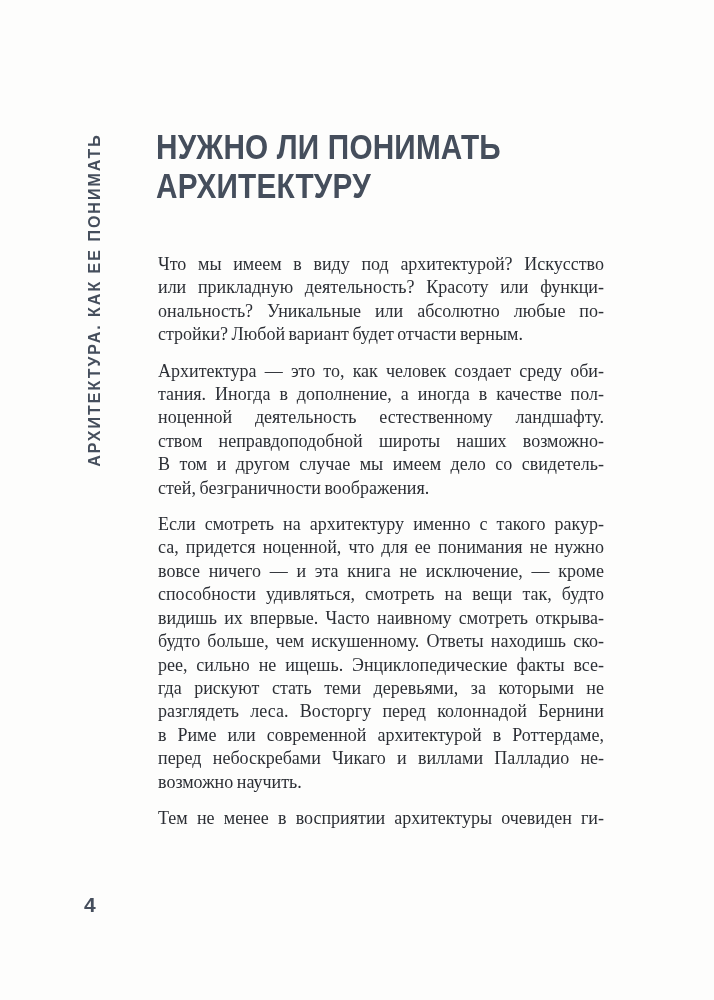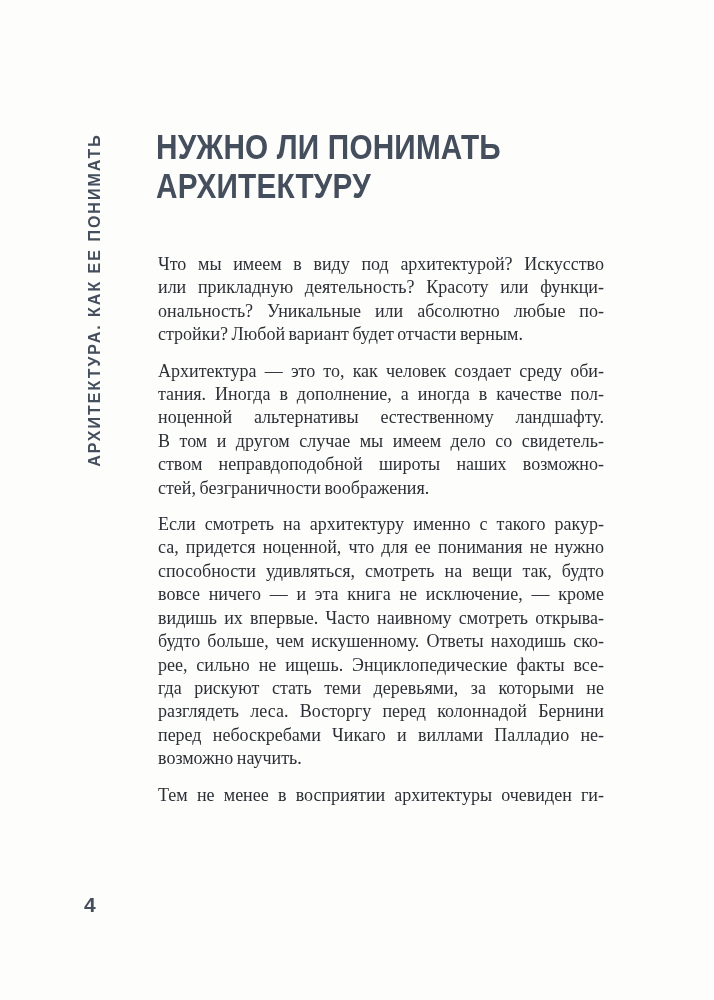--- a/index.html
+++ b/index.html
@@ -94,35 +94,36 @@
   <div class="body-text" id="body-text">
       <div class="paragraph">
         <div class="line">Что мы имеем в виду под архитектурой? Искусство</div>
         <div class="line">или прикладную деятельность? Красоту или функци-</div>
         <div class="line">ональность? Уникальные или абсолютно любые по-</div>
         <div class="line last">стройки? Любой вариант будет отчасти верным.</div>
       </div>
       <div class="paragraph">
         <div class="line">Архитектура — это то, как человек создает среду оби-</div>
         <div class="line">тания. Иногда в дополнение, а иногда в качестве пол-</div>
-        <div class="line">ноценной альтернативы естественному ландшафту.</div>
+        <div class="line">ноценной деятельность естественному ландшафту.</div>
+        <div class="line">ством неправдоподобной широты наших возможно-</div>
         <div class="line">В том и другом случае мы имеем дело со свидетель-</div>
-        <div class="line">ством неправдоподобной широты наших возможно-</div>
         <div class="line last">стей, безграничности воображения.</div>
       </div>
       <div class="paragraph">
         <div class="line">Если смотреть на архитектуру именно с такого ракур-</div>
         <div class="line">са, придется ноценной, что для ее понимания не нужно</div>
+        <div class="line">вовсе ничего — и эта книга не исключение, — кроме</div>
         <div class="line">способности удивляться, смотреть на вещи так, будто</div>
-        <div class="line">вовсе ничего — и эта книга не исключение, — кроме</div>
         <div class="line">видишь их впервые. Часто наивному смотреть открыва-</div>
         <div class="line">будто больше, чем искушенному. Ответы находишь ско-</div>
         <div class="line">рее, сильно не ищешь. Энциклопедические факты все-</div>
         <div class="line">гда рискуют стать теми деревьями, за которыми не</div>
         <div class="line">разглядеть леса. Восторгу перед колоннадой Бернини</div>
+        <div class="line">в Риме или современной архитектурой в Роттердаме,</div>
         <div class="line">перед небоскребами Чикаго и виллами Палладио не-</div>
         <div class="line last">возможно научить.</div>
       </div>
       <div class="paragraph">
         <div class="line">Тем не менее в восприятии архитектуры очевиден ги-</div>
       </div>
     </div>
 
   <div class="page-number">4</div>
 

